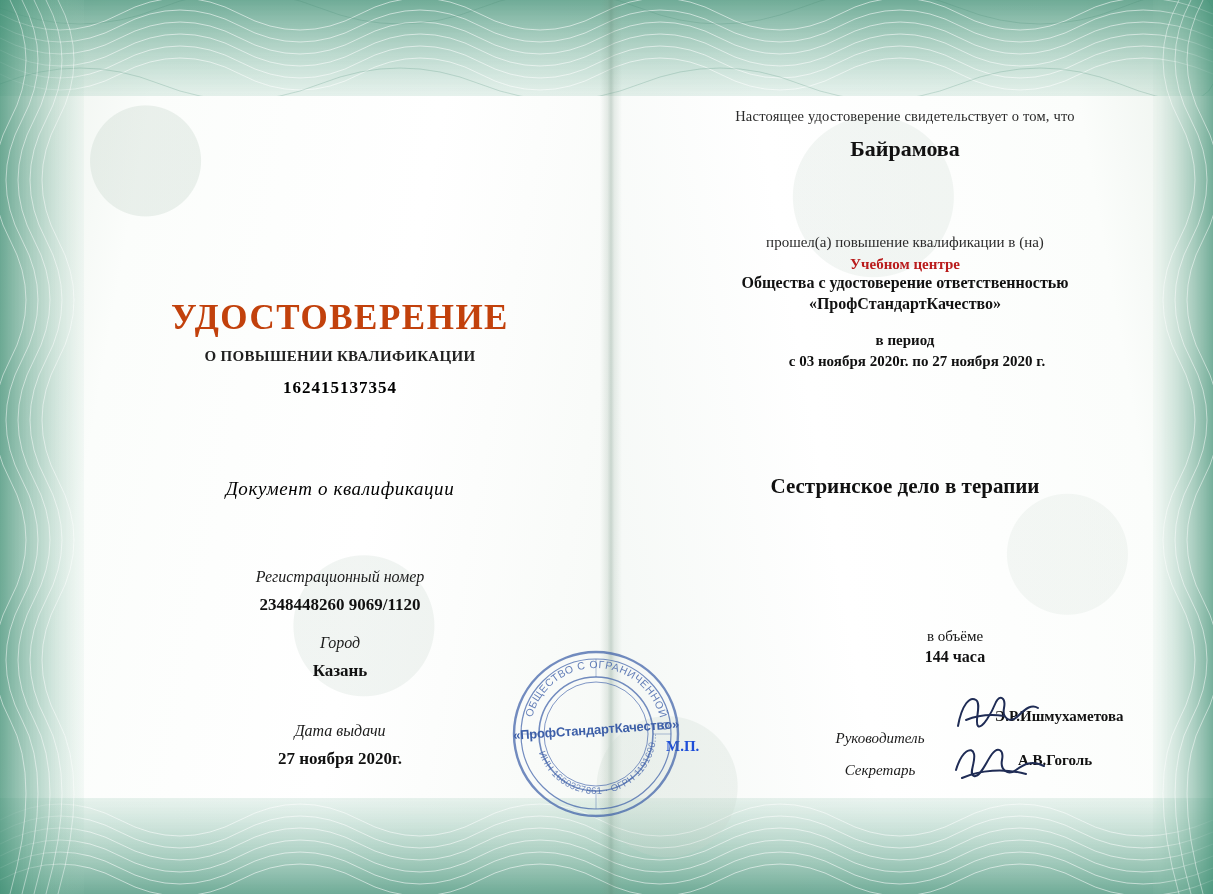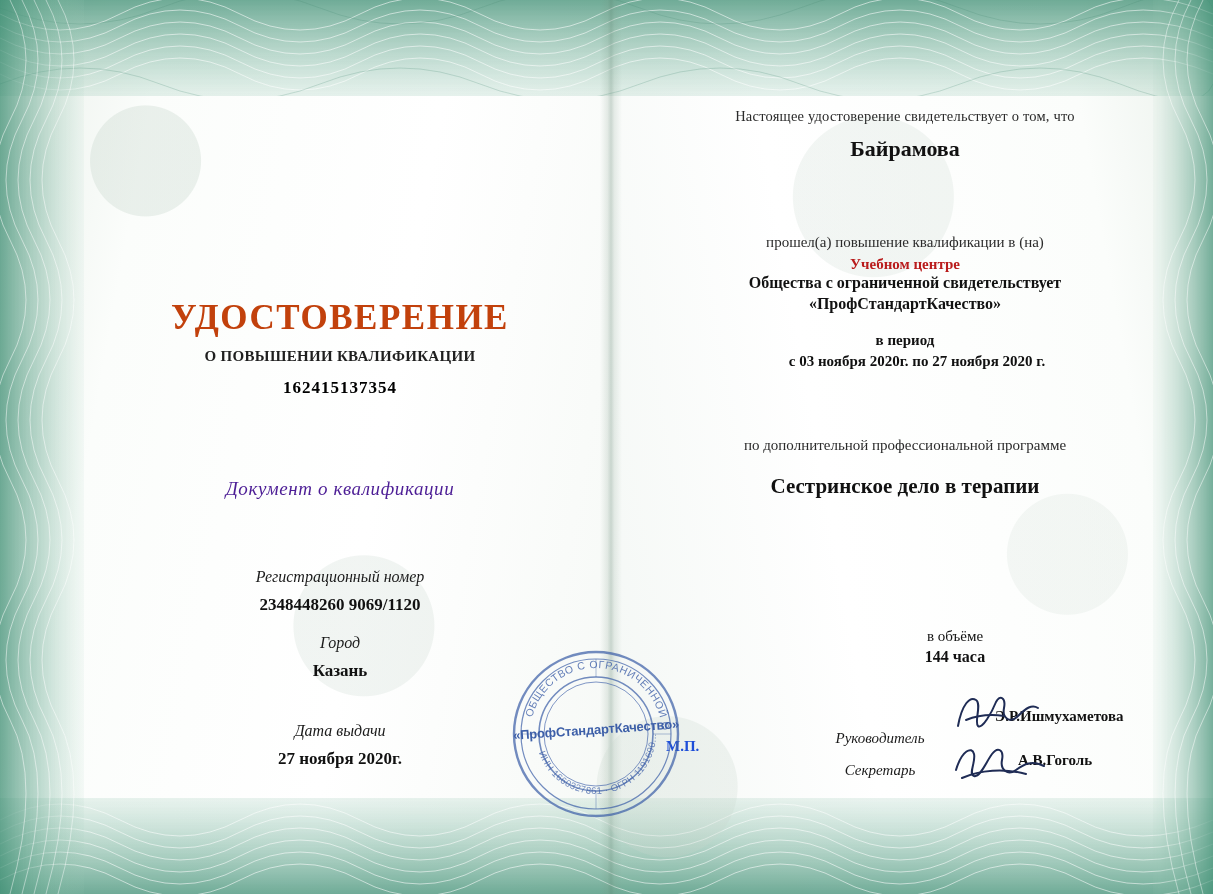--- a/index.html
+++ b/index.html
@@ -117,21 +117,21 @@
     letter-spacing: 1px;
     color: #000000;
   }
   .doc-kind {
     position: absolute;
     left: 0; top: 478px; width: 480px;
     font-family: "Liberation Serif", serif;
     font-style: italic;
     font-size: 19px;
     letter-spacing: 0.6px;
-    color: #4c1d95;
+    color: #000000;
   }
   .field-label {
     font-family: "Liberation Serif", serif;
     font-style: italic;
     font-size: 16px;
     color: #1a1a1a;
   }
   .field-value {
     font-family: "Liberation Serif", serif;
     font-weight: bold;
@@ -374,29 +374,28 @@
 
     <div class="r-intro">Настоящее удостоверение свидетельствует о том, что</div>
 
     <div class="r-name1">Байрамова</div>
 
 
     <div class="r-passed">прошел(а) повышение квалификации в (на)</div>
 
     <div class="r-org1">Учебном центре</div>
 
-    <div class="r-org2">Общества с ограниченной свидетельствует</div>
+    <div class="r-org2">Общества с удостоверение ответственностью</div>
 
     <div class="r-org3">«ПрофСтандартКачество»</div>
 
     <div class="r-period-label">в период</div>
 
     <div class="r-period-value">с 03 ноября 2020г.  по 27 ноября 2020 г.</div>
 
-    <div class="r-program-label">по дополнительной профессиональной программе</div>
 
     <div class="r-program-value">Сестринское дело в терапии</div>
 
     <div class="r-volume-label">в объёме</div>
 
     <div class="r-volume-value">144 часа</div>
 
     <div class="r-mp">М.П.</div>
 
     <div class="r-role1">Руководитель</div>

